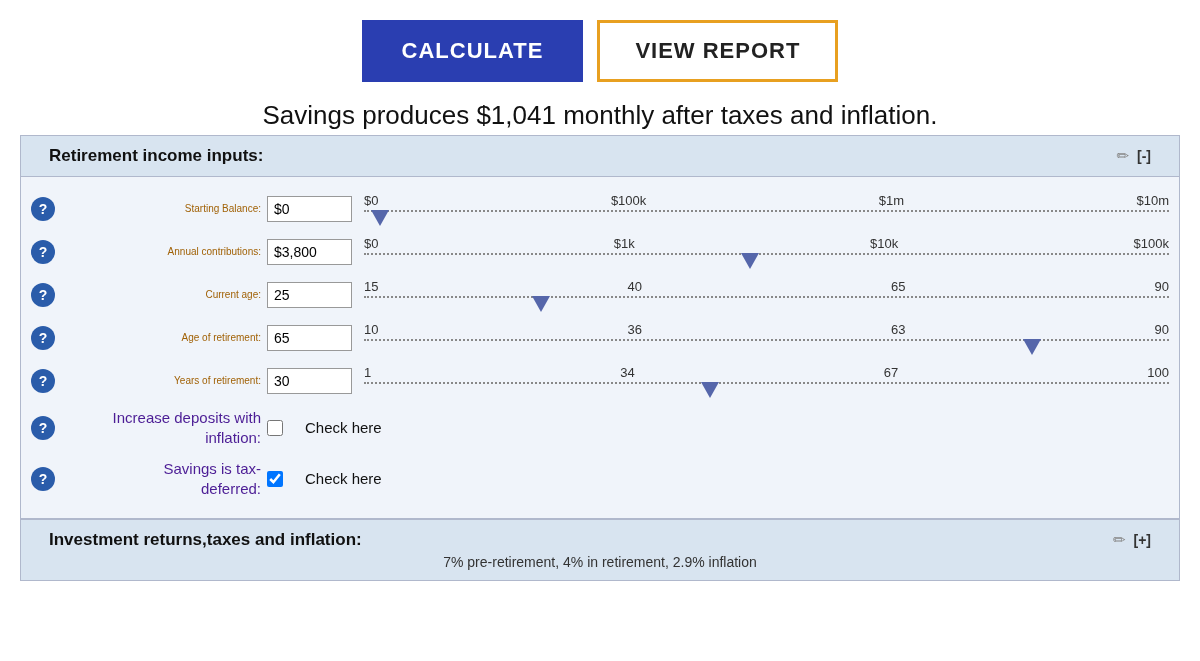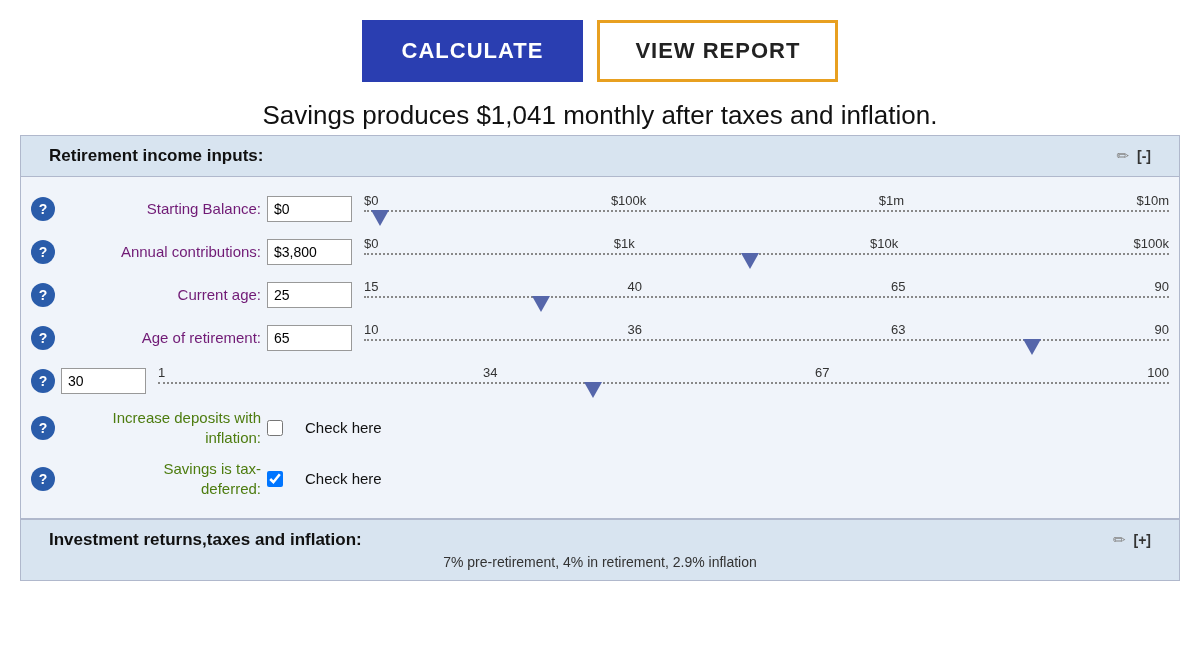--- a/index.html
+++ b/index.html
@@ -113,30 +113,30 @@
       justify-content: center;
       font-size: 14px;
       font-weight: bold;
       flex-shrink: 0;
       cursor: pointer;
     }
 
     .input-label {
       text-align: right;
       min-width: 200px;
-      font-size: 15px;
-      color: #701a75;
+      font-size: 10px;
+      color: #a16207;
       flex-shrink: 0;
     }
 
     .input-label-multiline {
       text-align: right;
       min-width: 200px;
       font-size: 15px;
-      color: #4d7c0f;
+      color: #4c1d95;
       flex-shrink: 0;
       line-height: 1.3;
     }
 
     .text-input {
       width: 85px;
       padding: 4px 6px;
       border: 1px solid #999;
       font-size: 14px;
       background: #fff;
@@ -306,20 +306,21 @@
           <span>90</span>
         </div>
         <div class="dotted-line">
           <div class="slider-thumb" style="left: 83%;"></div>
         </div>
       </div>
     </div>
 
     <div class="input-row">
       <div class="help-icon">?</div>
+      <div class="input-label">Years of retirement:</div>
       <input class="text-input" type="text" value="30" style="">
       <div class="slider-track-area">
         <div class="slider-labels">
           <span>1</span>
           <span>34</span>
           <span>67</span>
           <span>100</span>
         </div>
         <div class="dotted-line">
           <div class="slider-thumb" style="left: 43%;"></div>

